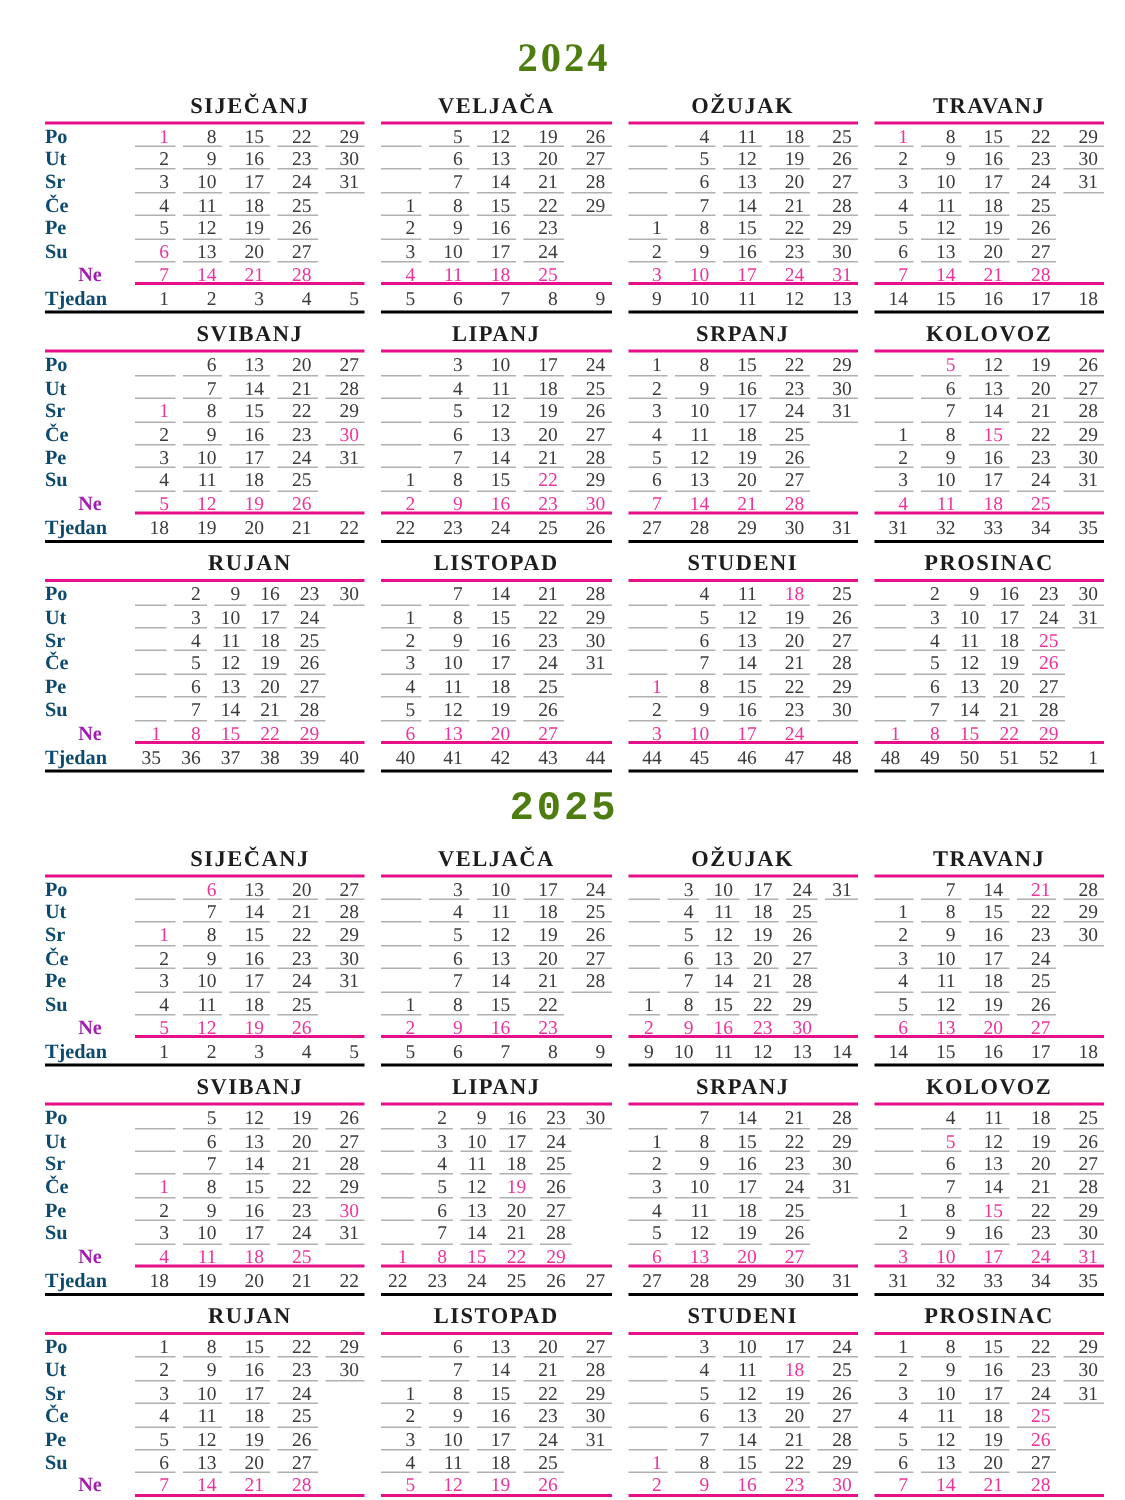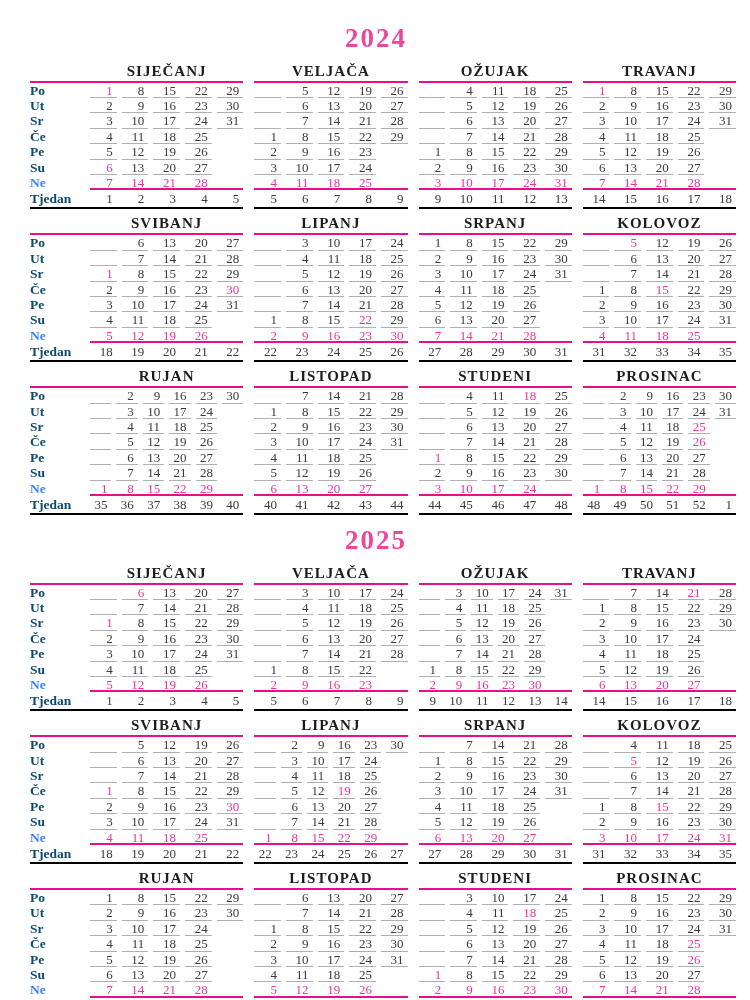--- a/index.html
+++ b/index.html
@@ -1,32 +1,32 @@
 <!DOCTYPE html>
 <html><head>
 <meta charset="utf-8">
 <style>
   html,body{margin:0;padding:0;background:#ffffff;}
   body{width:750px;height:1000px;overflow:hidden;
        font-family:"Liberation Serif","DejaVu Serif",serif;color:#3a3a3a;}
   .page{box-sizing:border-box;width:750px;padding:24px 14px 0 30px;}
-  .year-title{text-align:center;color:#ec4899;font-weight:bold;font-size:27px;
+  .year-title{text-align:center;color:#4d7c0f;font-weight:bold;font-size:27px;
               line-height:1.1;letter-spacing:2px;margin:0 14px 7px 0;}
-  .year-sep{margin-top:11px;}
+  .year-sep{margin-top:11px;font-family:Liberation Mono, monospace;}
   .block-row{display:flex;margin-bottom:4px;}
   .month{flex:1 1 0;margin-right:11px;border-bottom:2px solid #000000;}
   .month:last-child{margin-right:0;}
   .month.first{flex:1 1 60px;}
   .m-head{display:flex;height:20px;border-bottom:2px solid #e5108a;}
   .m-spacer{width:60px;}
   .m-title{flex:1;text-align:center;font-weight:bold;font-size:15px;
            letter-spacing:1px;color:#1d1d1d;line-height:21px;white-space:nowrap;}
   .m-row{display:flex;height:15.4px;}
   .m-label{width:60px;font-weight:bold;font-size:13.5px;line-height:16px;color:#0c4a6e;}
-  .m-label.pink{color:#3b82f6;}
+  .m-label.pink{color:#a21caf;text-align:center;}
   .cells{flex:1;display:flex;box-sizing:border-box;}
   .m-row.ne .cells{border-bottom:2px solid #e5108a;}
   .m-cell{flex:1 1 0;box-sizing:border-box;text-align:right;padding-right:4px;
           font-size:13px;line-height:15px;white-space:nowrap;}
   .m-cell + .m-cell{margin-left:5px;}
   .m-cell.u{border-bottom:1px solid #b0b0b0;}
   .m-cell.hl{color:#ed349b;}
   .m-row.ne .m-cell{color:#ed349b;}
   .m-row.week{height:17px;}
   .m-row.week .m-cell{line-height:17px;}

